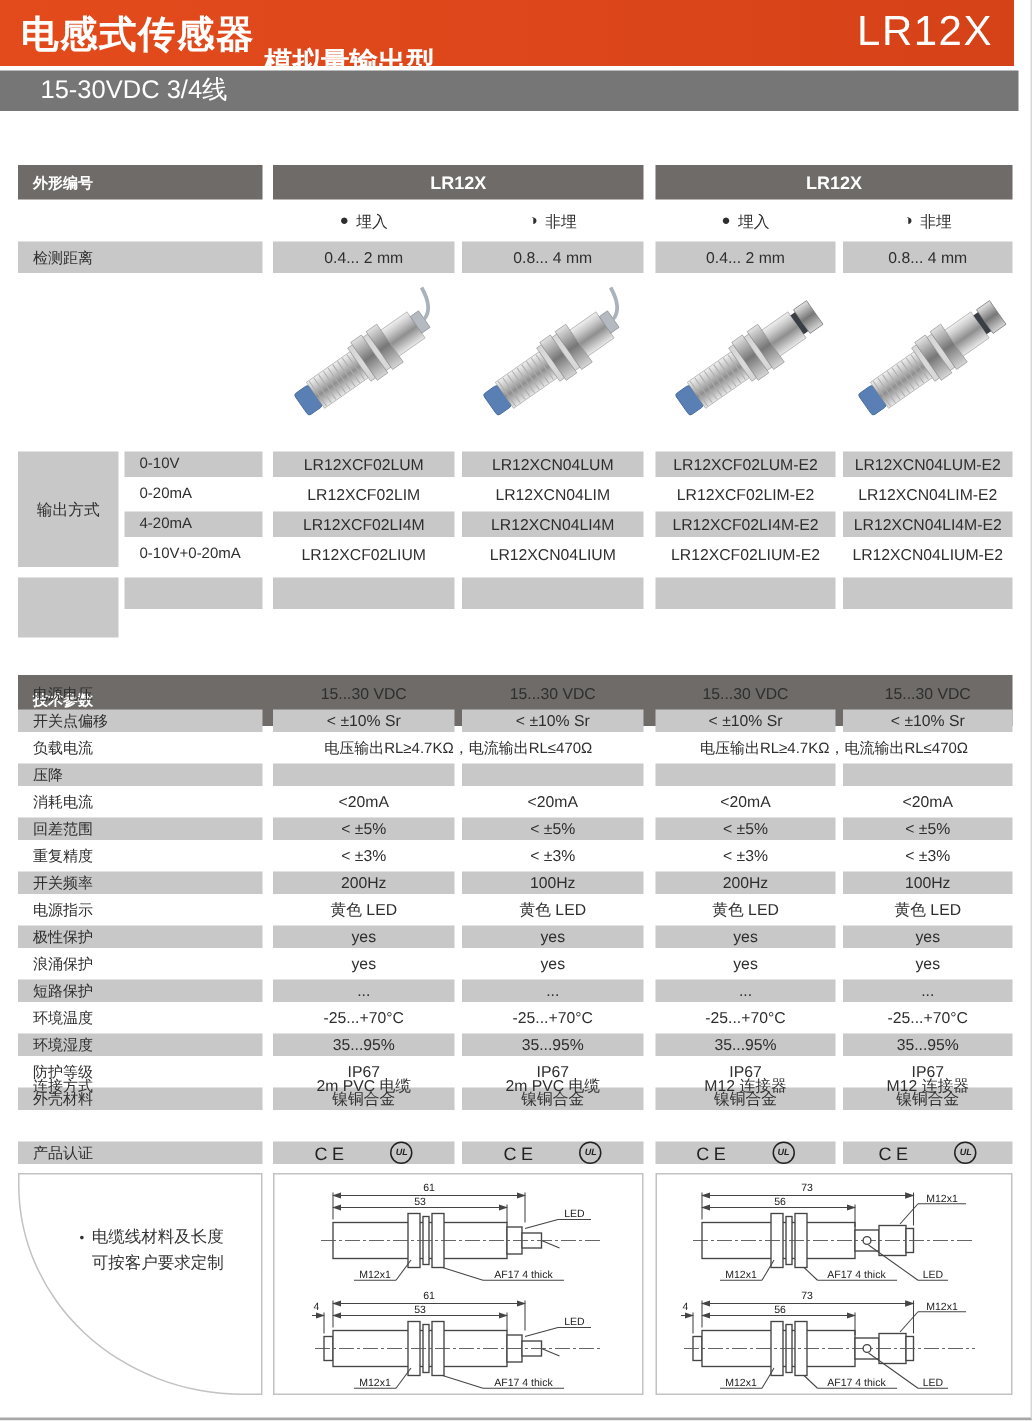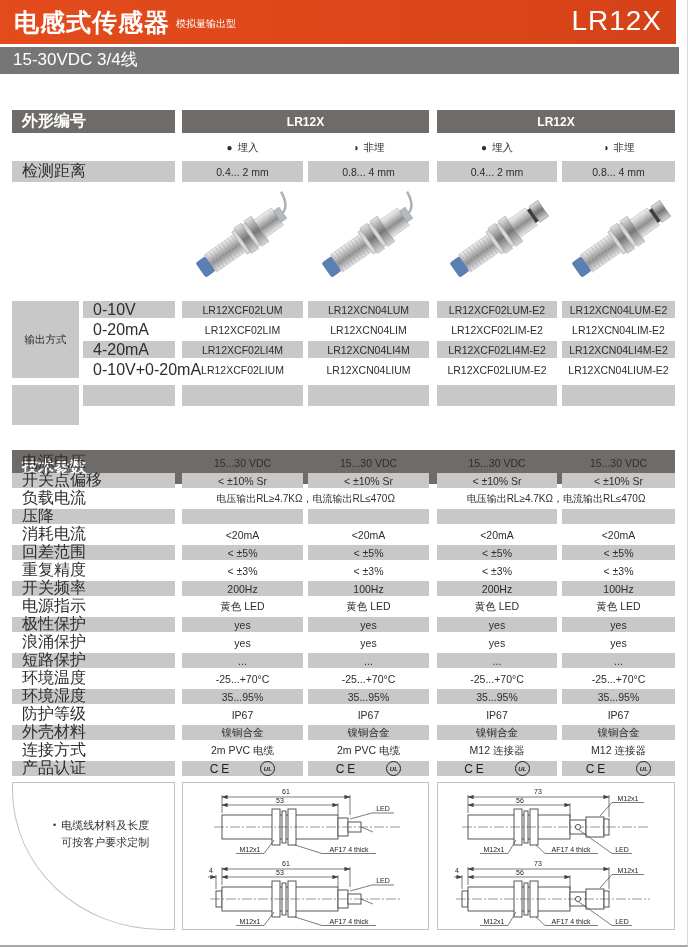--- a/index.html
+++ b/index.html
@@ -5,30 +5,30 @@
   html,body{margin:0;padding:0;background:#fff;}
   .page{position:relative;width:688px;height:947px;background:#fff;overflow:hidden;
         font-family:"Liberation Sans","DejaVu Sans",sans-serif;color:#333;
         border-right:1px solid #d8d8d8;border-bottom:2px solid #a8a8a8;box-sizing:border-box;}
   :root{--accent:#DC4718;--bandgray:#767676;--dark:#6E6B68;--cellgray:#C8C8C8;}
 
   
   .band-orange{position:absolute;left:0;top:0;width:676px;height:44px;
     background:linear-gradient(90deg,#E34B1C,#D64218);}
   .band-orange .title{position:absolute;left:14px;top:6px;font-size:25px;font-weight:bold;color:#fff;letter-spacing:1px;}
-  .band-orange .subtitle{position:absolute;left:176px;top:17px;font-size:10px;font-weight:normal;color:#fff;}
+  .band-orange .subtitle{position:absolute;left:176px;top:29px;font-size:19px;font-weight:bold;color:#fff;}
   .band-orange .model{position:absolute;right:14px;top:5px;font-size:28px;color:#fff;font-weight:400;letter-spacing:1px;}
   .band-gray{position:absolute;left:0;top:47px;width:679px;height:27px;background:var(--bandgray);}
-  .band-gray span{display:block;padding-left:13px;line-height:26px;font-size:17px;color:#fff;}
+  .band-gray span{display:block;padding-left:27px;line-height:26px;font-size:17px;color:#fff;}
 
   
   .row{position:absolute;left:0;width:688px;}
   .cell{position:absolute;top:0;bottom:0;display:flex;align-items:center;justify-content:center;
         font-size:10.5px;color:#2e2e2e;box-sizing:border-box;white-space:nowrap;}
-  .cell.label{justify-content:flex-start;padding-left:10px;font-size:16px;}
+  .cell.label{justify-content:flex-start;padding-left:10px;font-size:10px;}
   .gray{background:var(--cellgray);}
   .dark{background:var(--dark);color:#fff;font-weight:bold;font-size:12px;}
   .h21{bottom:auto;height:21px;}
   .x-label{left:12px;width:163px;}
   .x-l1{left:12px;width:67px;}
   .x-l2{left:83px;width:92px;}
   .x-c1{left:182px;width:121px;}
   .x-c2{left:308px;width:121px;}
   .x-c3{left:437px;width:120px;}
   .x-c4{left:562px;width:113px;}
@@ -397,21 +397,21 @@
         <div class="cell x-c3">IP67</div>
         <div class="cell x-c4">IP67</div>
       </div>
       <div class="row" style="top: 725px; height: 15px;">
         <div class="cell x-label label gray">外壳材料</div>
         <div class="cell x-c1 gray">镍铜合金</div>
         <div class="cell x-c2 gray">镍铜合金</div>
         <div class="cell x-c3 gray">镍铜合金</div>
         <div class="cell x-c4 gray">镍铜合金</div>
       </div>
-      <div class="row" style="top: 743px; height: 15px;">
+      <div class="row" style="top: 716px; height: 15px;">
         <div class="cell x-label label">连接方式</div>
         <div class="cell x-c1">2m PVC 电缆</div>
         <div class="cell x-c2">2m PVC 电缆</div>
         <div class="cell x-c3">M12 连接器</div>
         <div class="cell x-c4">M12 连接器</div>
       </div>
       <div class="row" style="top: 761px; height: 15px;">
         <div class="cell x-label label gray">产品认证</div>
         <div class="cell x-c1 gray">
           <span class="cert-wrap">

